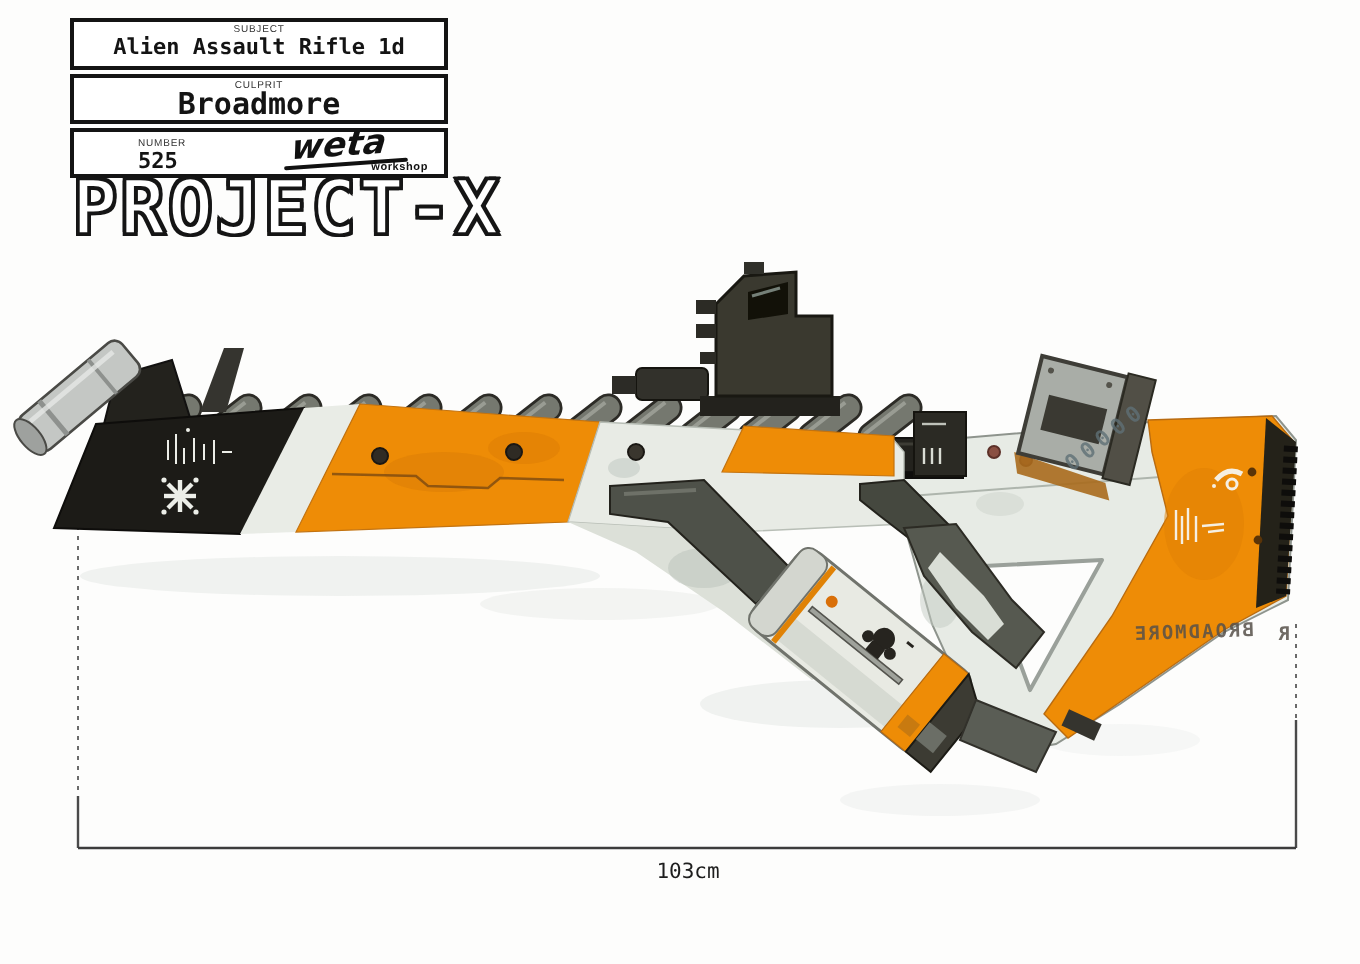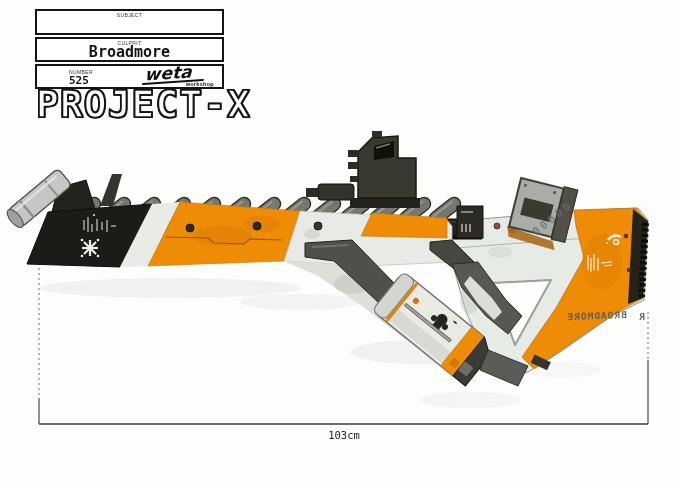--- a/index.html
+++ b/index.html
@@ -38,20 +38,21 @@
   .sig{font-family:"DejaVu Sans Mono",monospace;font-size:9.5px;font-weight:bold;
           fill:#57514a;letter-spacing:1px;opacity:.85;}
 </style>
 </head>
 <body>
 
 <div class="sheet">
 
   <div class="fieldbox" id="box-subject">
     <span class="flabel">SUBJECT</span>
+    <span class="fvalue">Alien Assault Rifle 1d</span>
   </div>
   <div class="fieldbox" id="box-culprit">
     <span class="flabel">CULPRIT</span>
     <span class="fvalue">Broadmore</span>
   </div>
   <div class="fieldbox" id="box-number">
     <div class="numblock">
       <span class="flabel">NUMBER</span>
       <span class="fvalue">525</span>
     </div>

